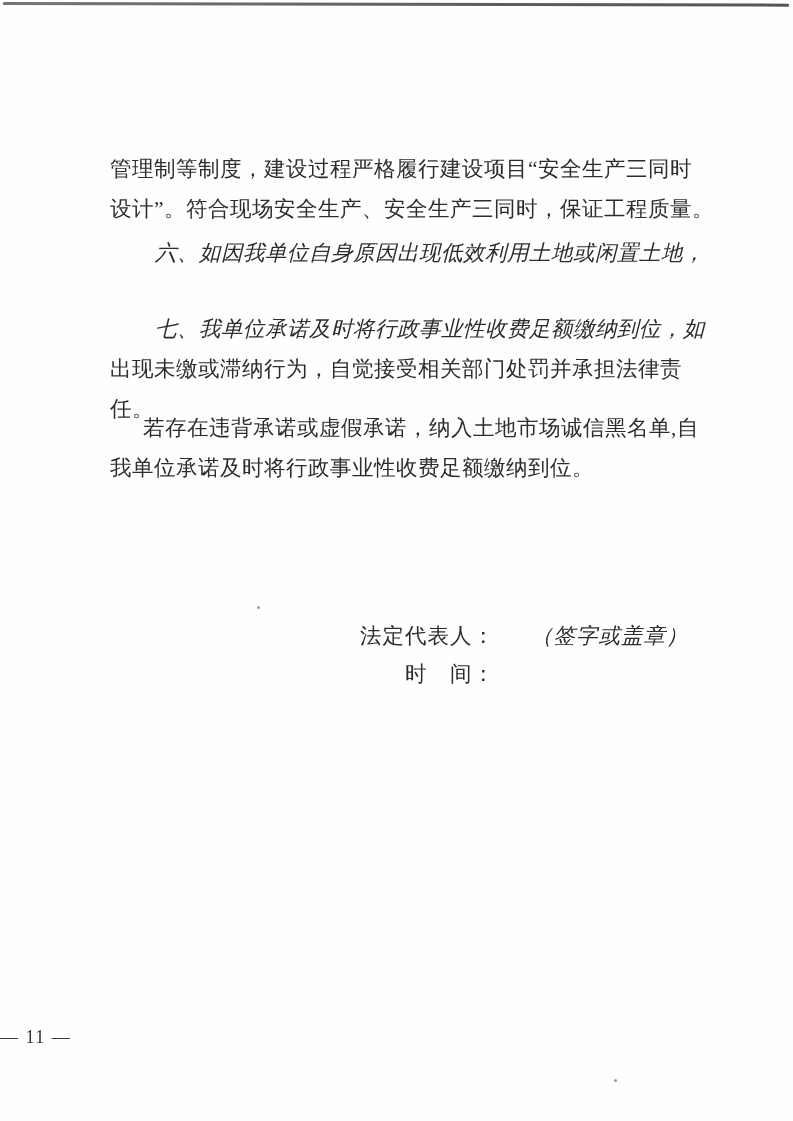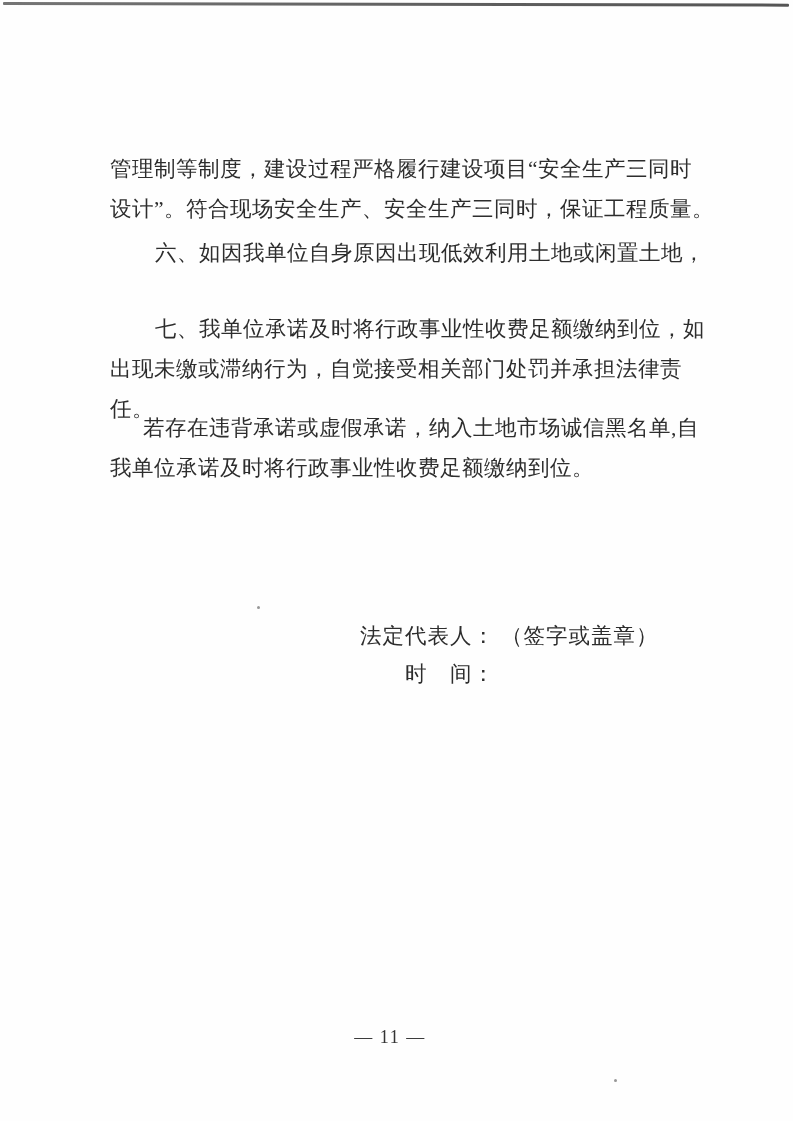--- a/index.html
+++ b/index.html
@@ -31,46 +31,46 @@
   .para {
     position: absolute;
     left: 110px;
     width: 592px;
     font-size: 21.5px;
     line-height: 40px;
     letter-spacing: 0.5px;
     text-align: justify;
   }
   .para .line { white-space: nowrap; }
-  .line.ind  { text-indent: 45px; }
+  .line.ind  { text-indent: 45px; font-style: italic; }
   .line.ind-sm { text-indent: 33px; }
   .p0 { top: 149px; }
   .p1 { top: 233px; }
   .p2 { top: 309px; }
   .p3 { top: 408px; }
 
   .sig-line {
     position: absolute;
     font-size: 21.5px;
     line-height: 30px;
     letter-spacing: 1px;
     white-space: nowrap;
   }
   .sig-1 { left: 352px; top: 583px; }
   .sig-2 { left: 360px; top: 621px; }
   .sig-3 { left: 390px; top: 659px; margin-left: 15px; }
   .sig-1 .val { margin-left: 50px; }
-  .sig-2 .val { margin-left: 6px; }
+  .sig-2 .val { margin-left: 36px; font-style: italic; }
 
   .page-num {
     position: absolute;
     top: 1027px;
     left: 0;
     width: 780px;
-    text-align: center;
+    text-align: left;
     font-size: 18px;
     letter-spacing: 1.5px;
     color: #333333;
   }
   
   .speck {
     position: absolute;
     background: #979797;
     border-radius: 50%;
   }

